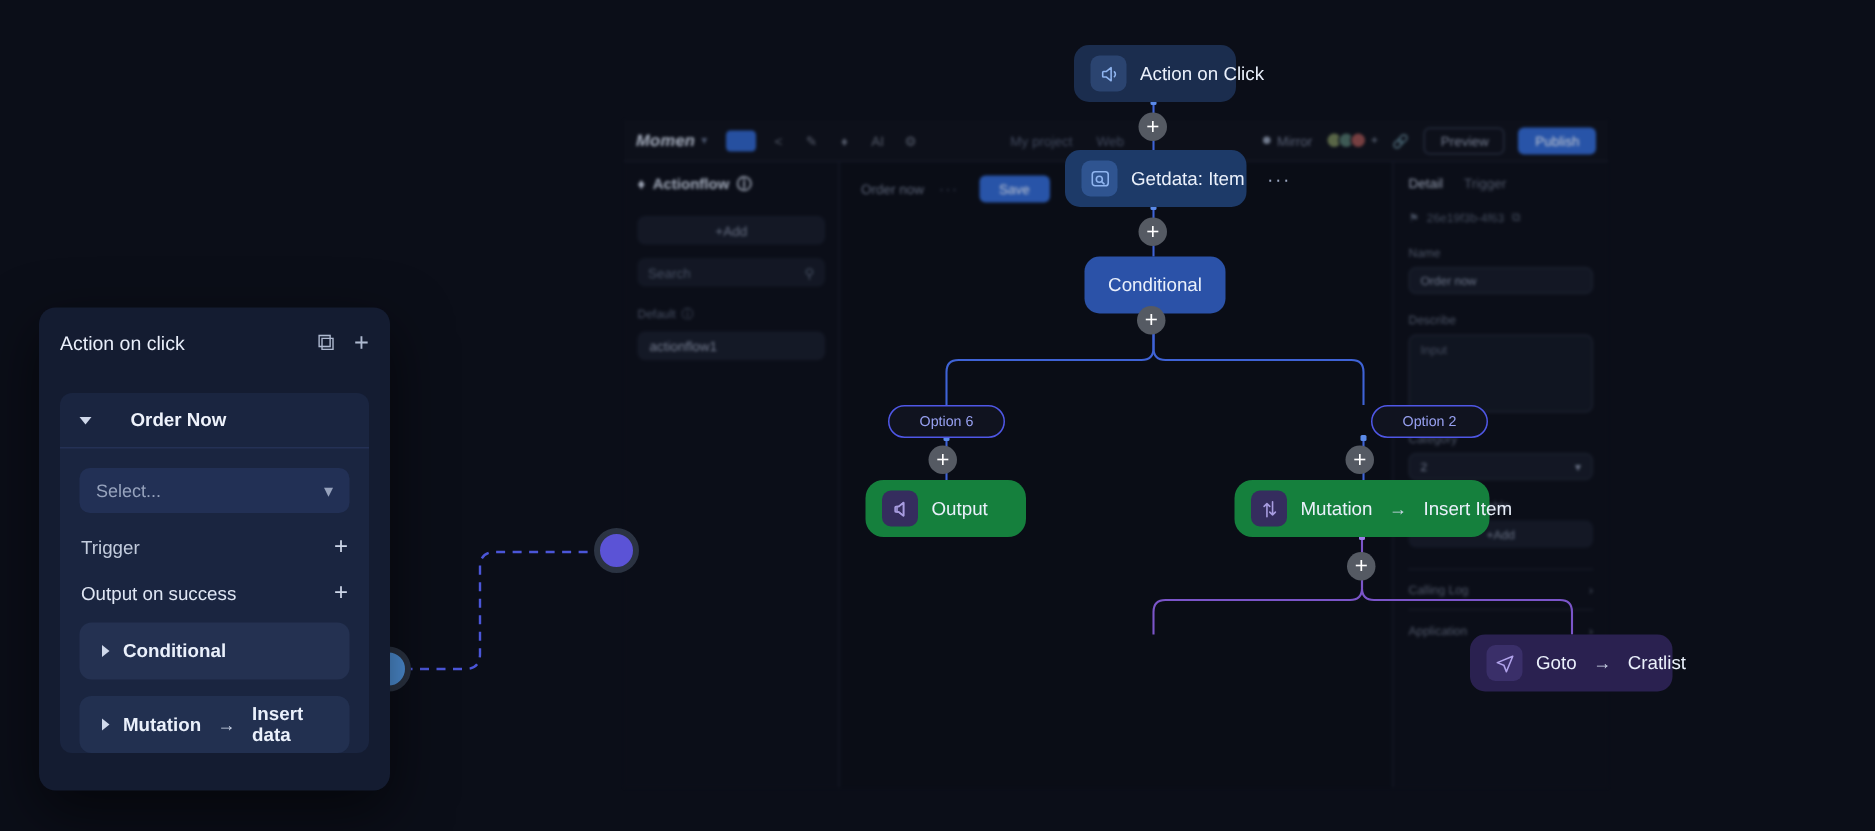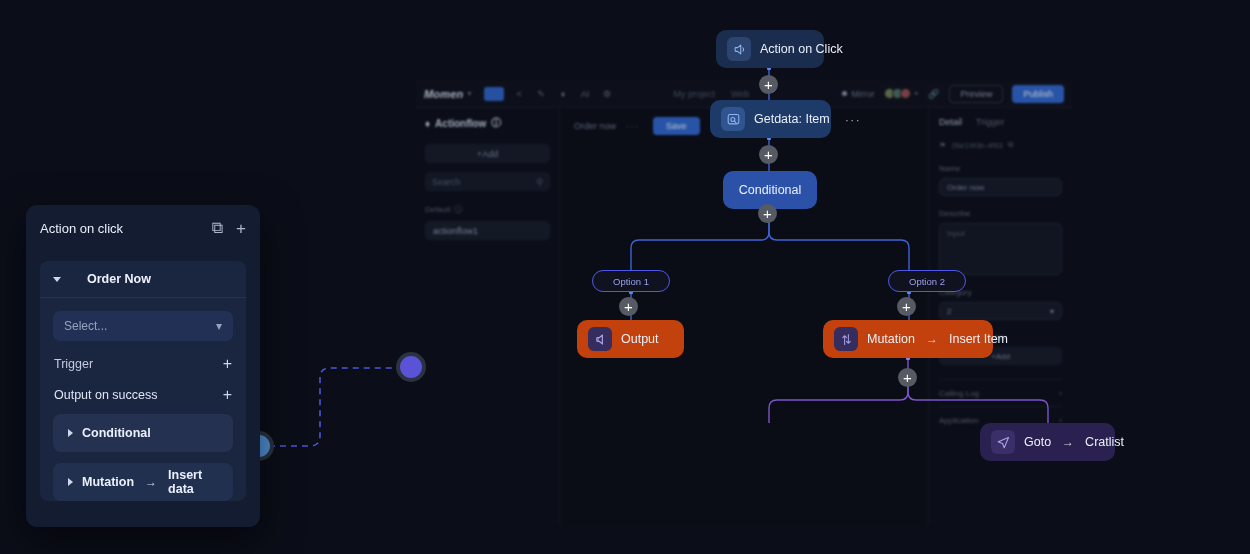--- a/index.html
+++ b/index.html
@@ -91,21 +91,21 @@
   }
   .node .nico {
     width: 24px; height: 24px; border-radius: 6px; flex: none;
     display: flex; align-items: center; justify-content: center;
   }
   .node.blue-dk { background: #1b2d4e; }
   .node.blue-dk .nico { background: #2b4470; }
   .node.blue-md { background: #1d3a68; }
   .node.blue-md .nico { background: #2f5490; }
   .node.blue-solid { background: #2b52a8; justify-content: center; padding: 0 22px; }
-  .node.purple { background: #c2410c; }
+  .node.purple { background: #15803d; border-radius: 12px; }
   .node.purple .nico { background: #352d5e; }
   .node.purple-2 { background: #2a2150; }
   .node.purple-2 .nico { background: #3a2f69; }
 
   .opt {
     position: absolute; height: 22px; border-radius: 11px;
     border: 1px solid #4f57e6; background: #10131f;
     display: flex; align-items: center; justify-content: center;
     font-size: 9.5px; color: #97a0f0; padding: 0 10px;
   }
@@ -343,23 +343,23 @@
         <span class="nico">
           <svg viewBox="0 0 24 24" width="15" height="15" fill="none" stroke="#b0a2ea" stroke-width="1.7" stroke-linecap="round" stroke-linejoin="round">
             <path d="M20 4 3.5 10.8l7 2.7 2.7 7z"></path>
           </svg>
         </span>
         <span>Goto</span>
         <span class="arrow">→</span>
         <span>Cratlist</span>
       </div>
       <div class="opt" style="left: 592px; top: 270px; width: 78px; pointer-events: auto;">
-        <span>Option 1</span>
-      </div>
-      <div class="opt" style="left: 888px; top: 270px; width: 78px; pointer-events: auto;">
+        <span>Option 6</span>
+      </div>
+      <div class="opt" style="left: 914px; top: 270px; width: 78px; pointer-events: auto;">
         <span>Option 2</span>
       </div>
       <div class="plus" style="left: 759px; top: 75px; pointer-events: auto;">+</div>
       <div class="plus" style="left: 759px; top: 145px; pointer-events: auto;">+</div>
       <div class="plus" style="left: 758px; top: 204px; pointer-events: auto;">+</div>
       <div class="plus" style="left: 619px; top: 297px; pointer-events: auto;">+</div>
       <div class="plus" style="left: 897px; top: 297px; pointer-events: auto;">+</div>
       <div class="plus" style="left: 898px; top: 368px; pointer-events: auto;">+</div>
     </div>
 

